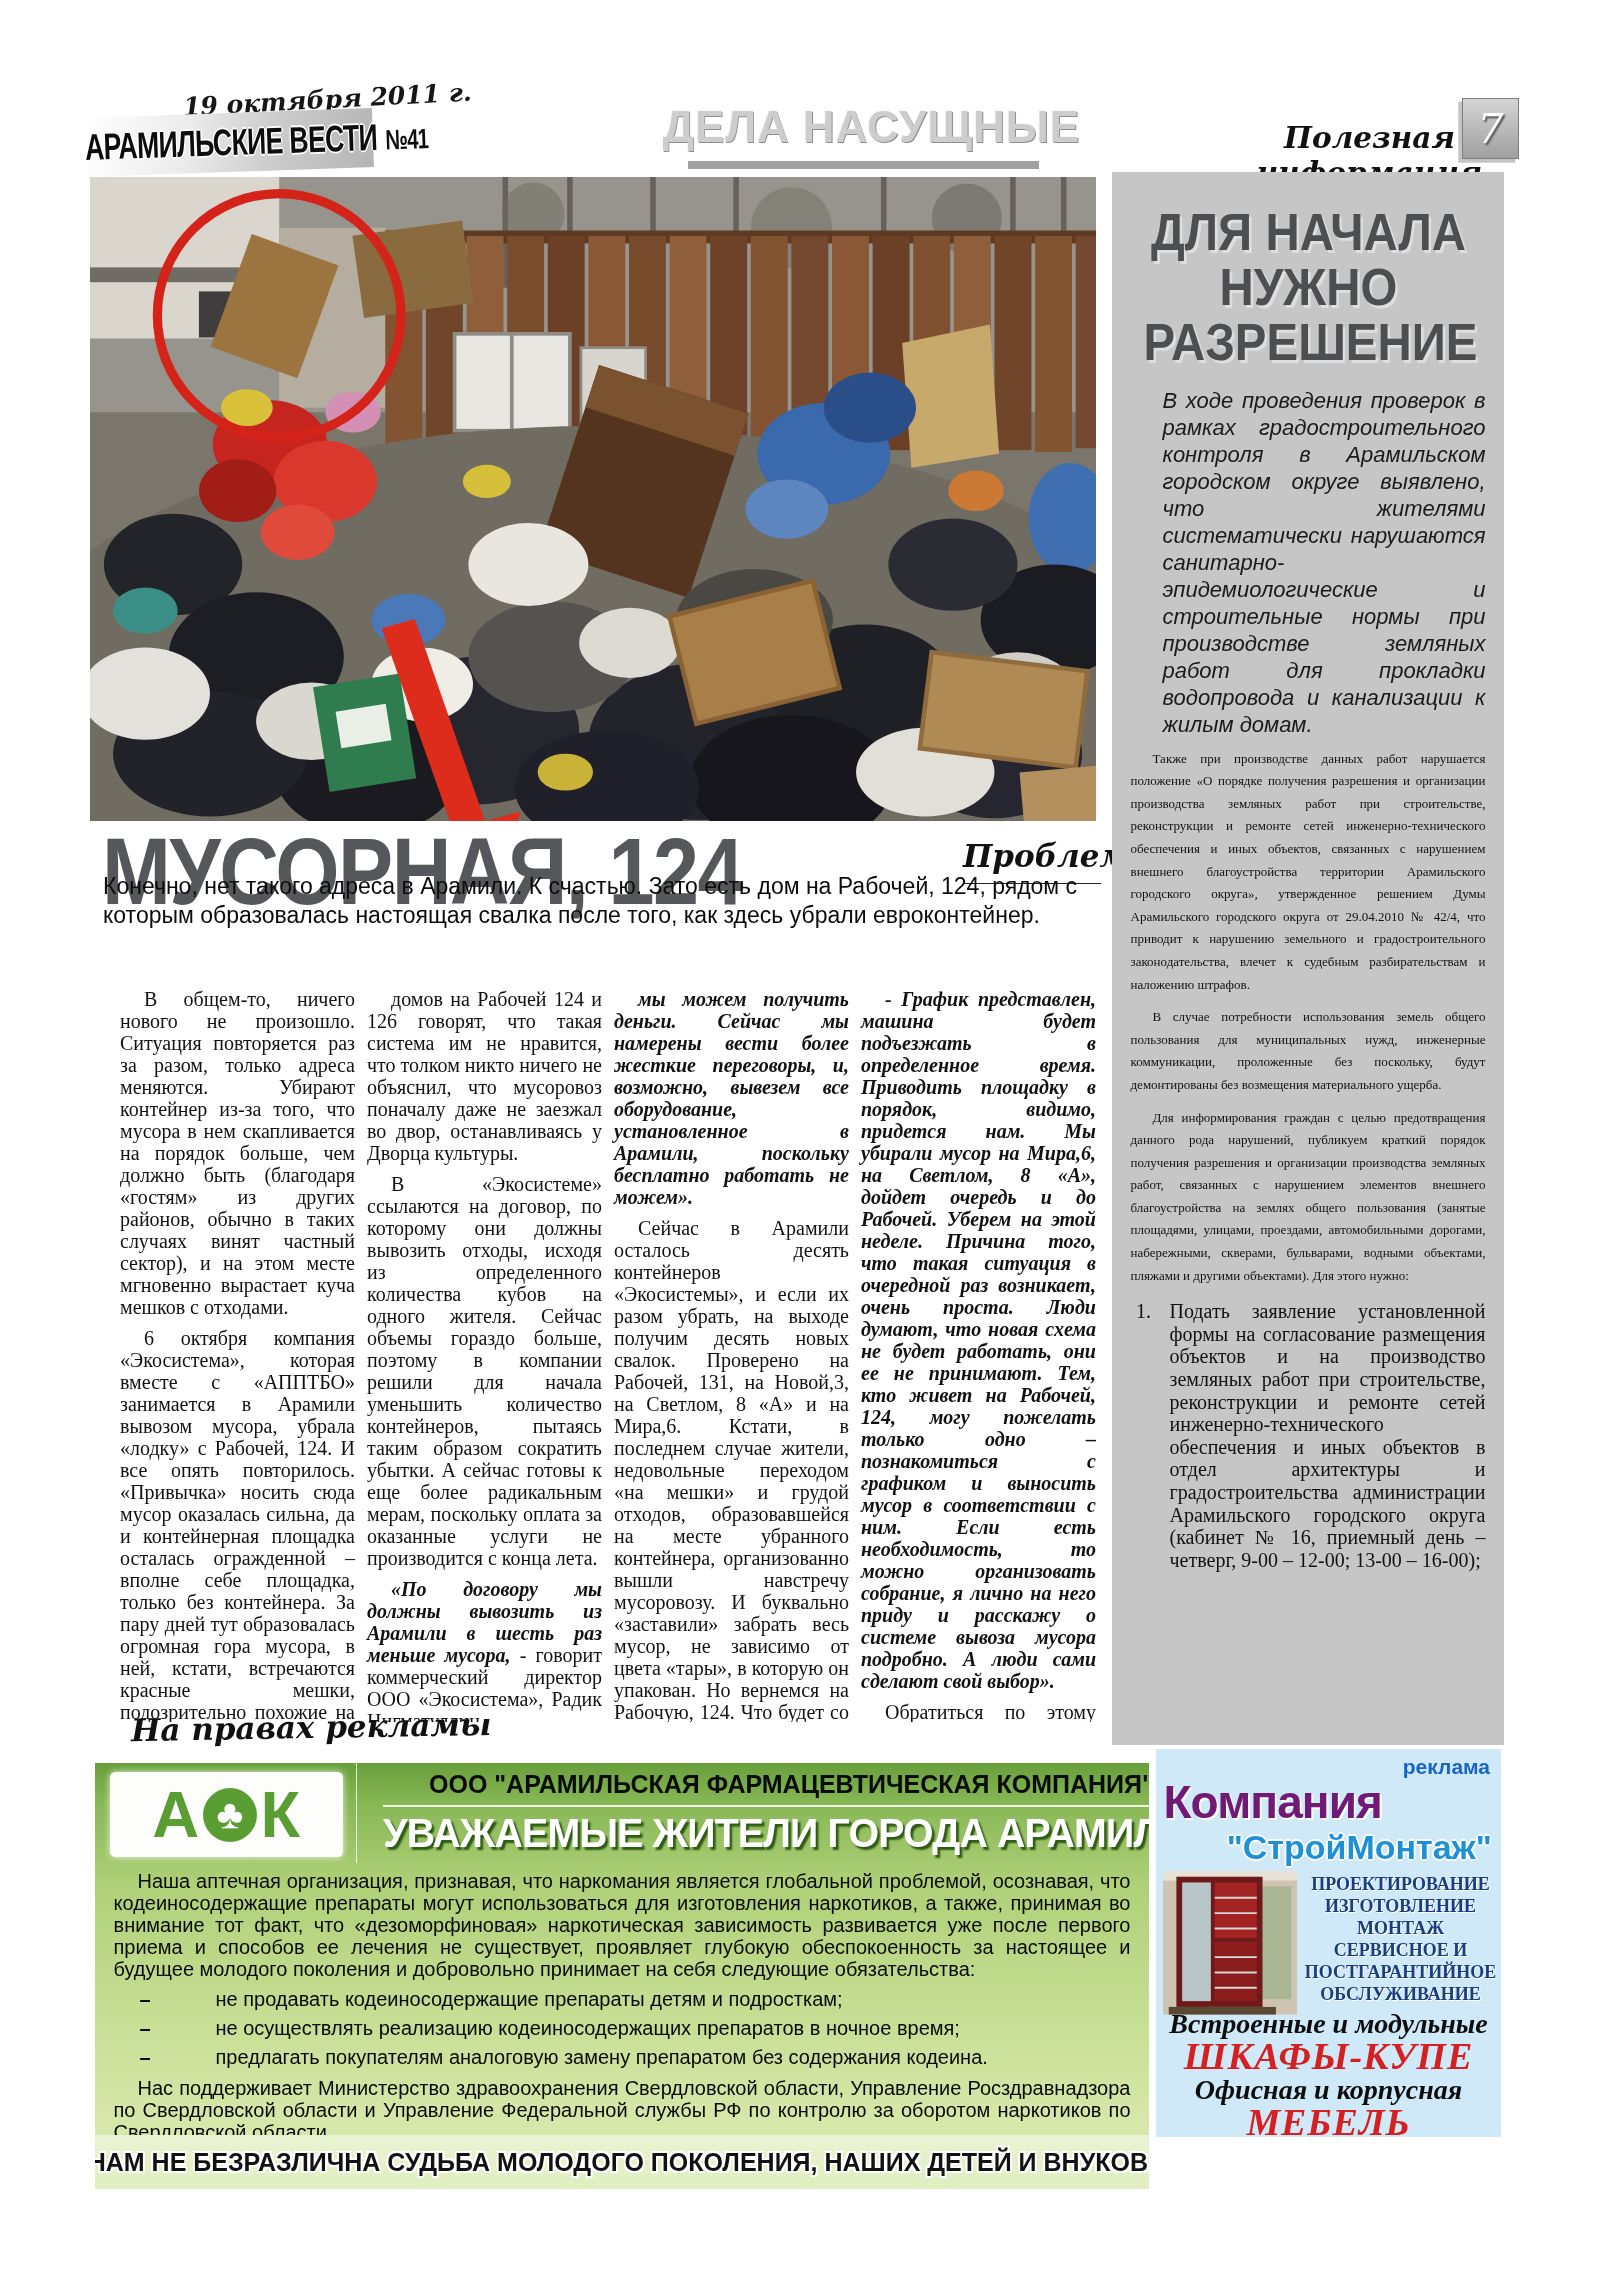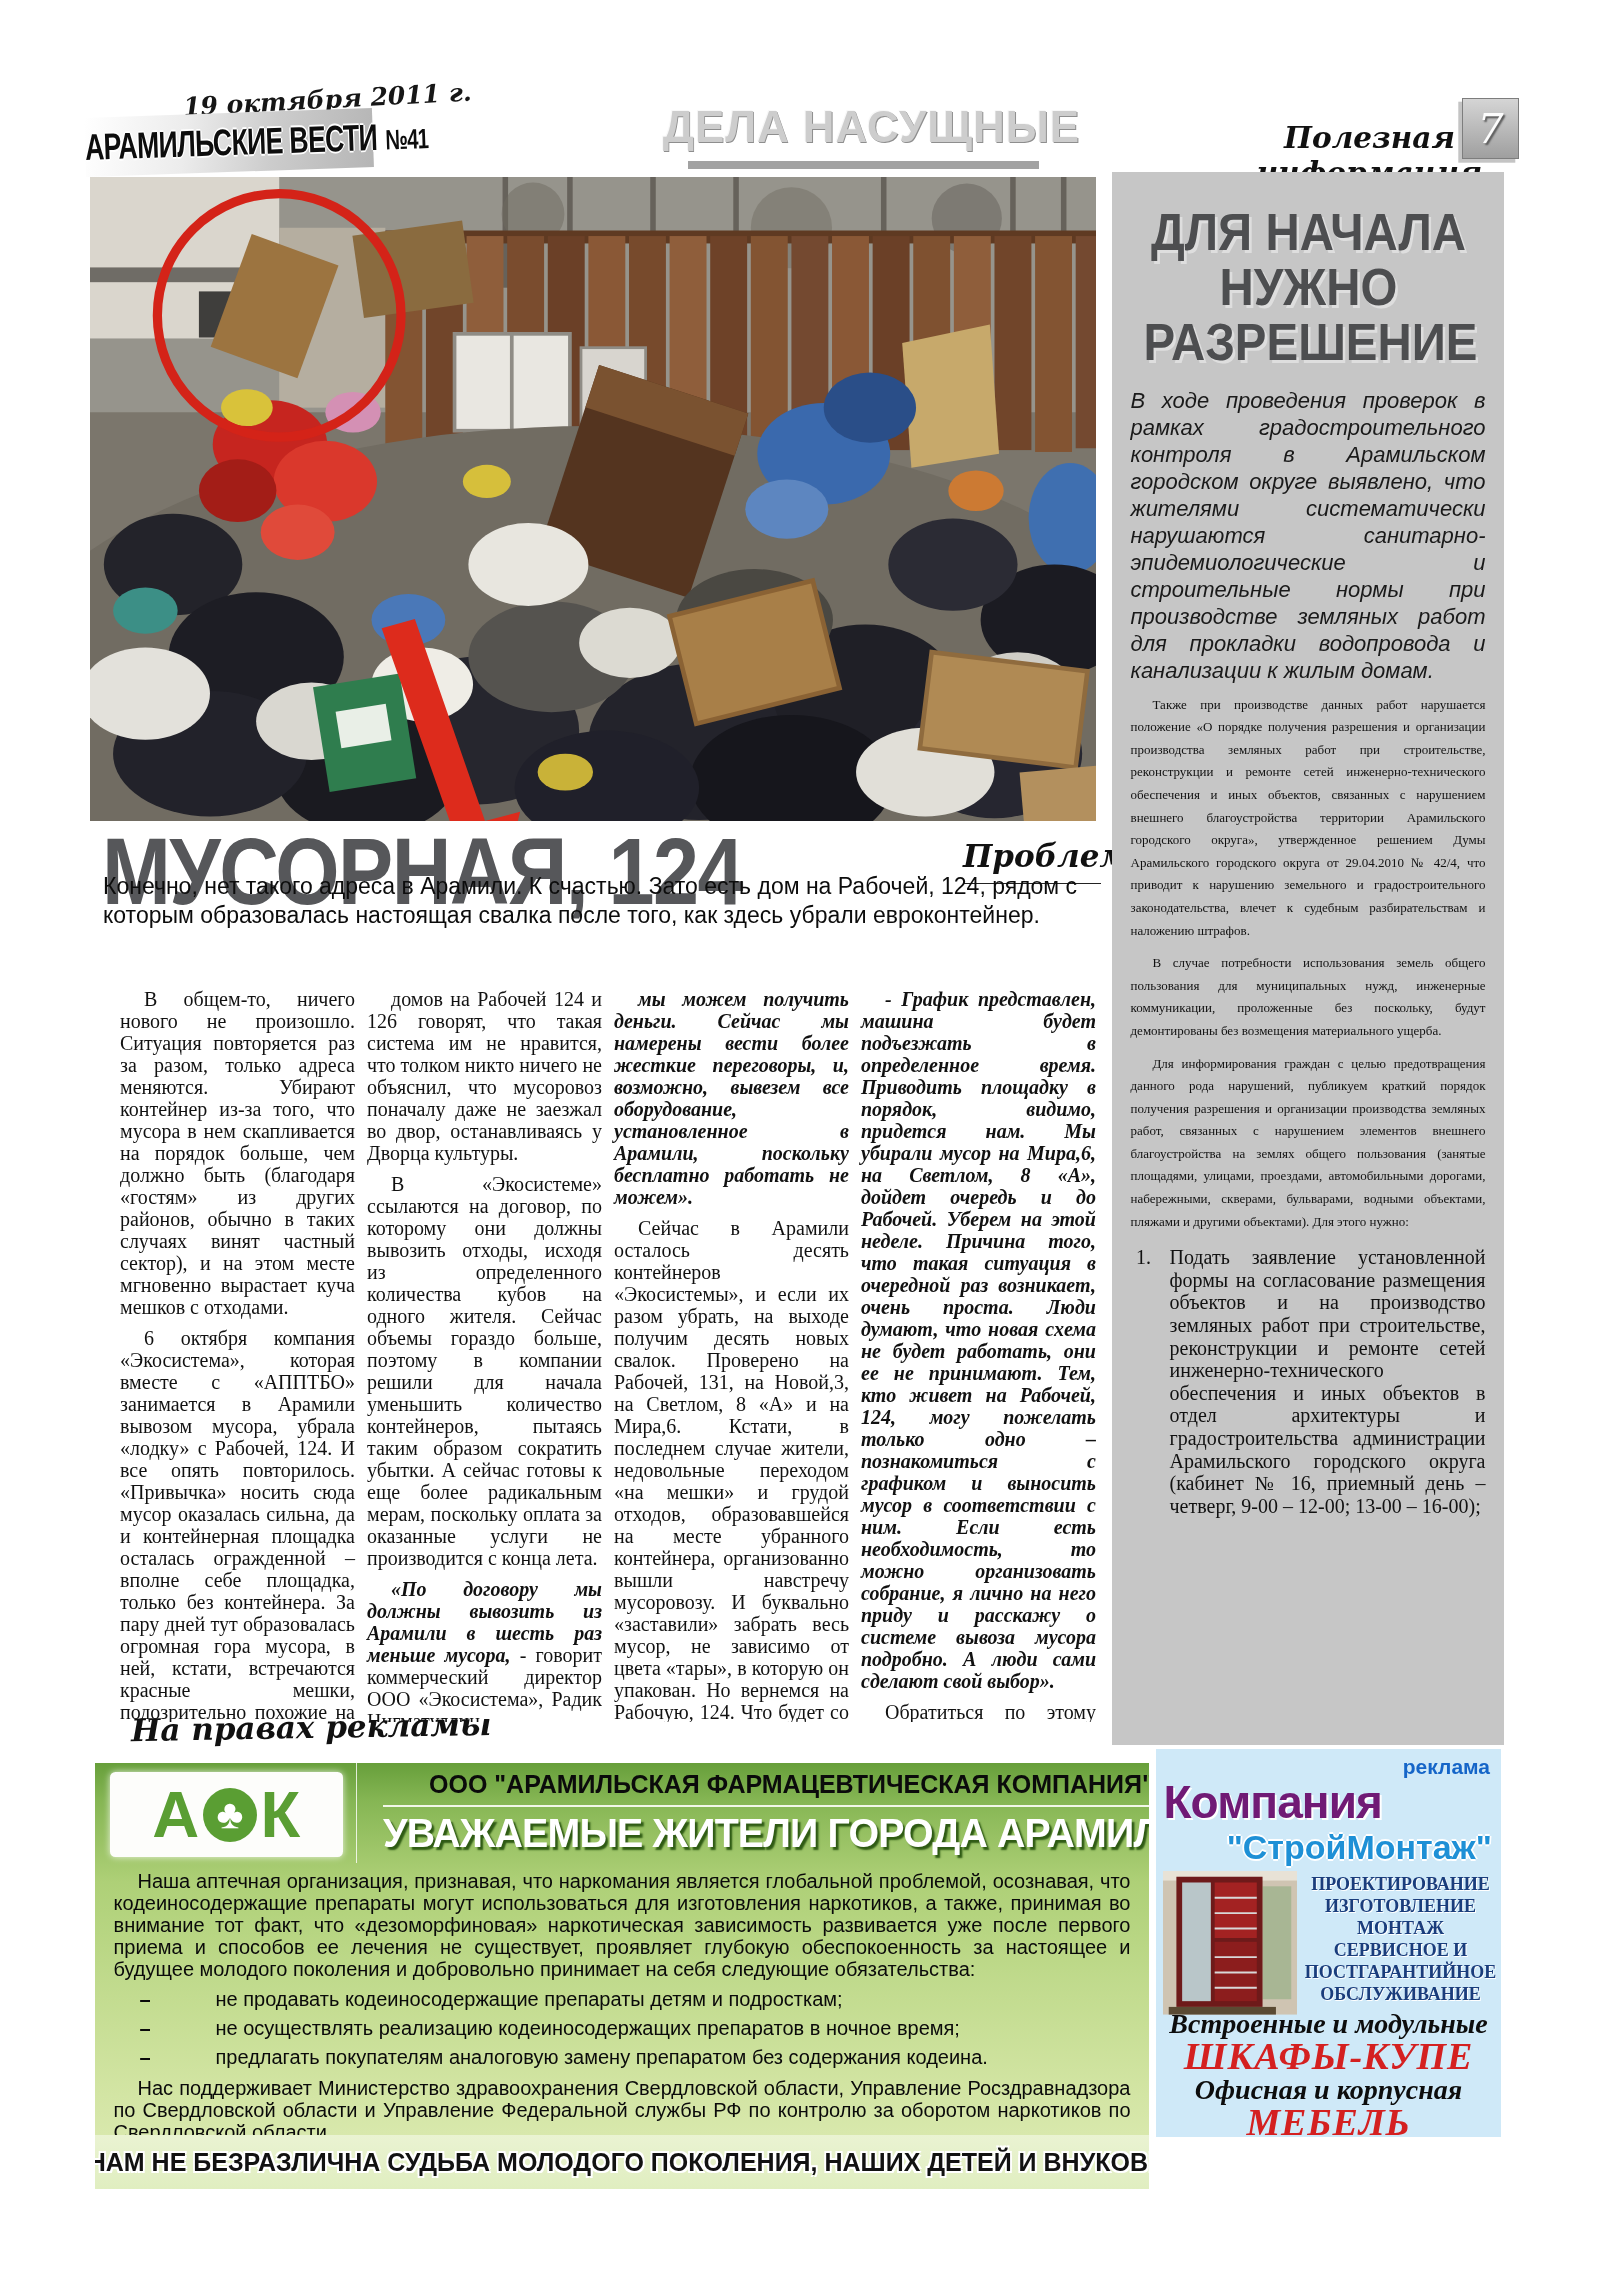--- a/index.html
+++ b/index.html
@@ -54,21 +54,21 @@
   .side-label{position:absolute;left:1235px;top:120px;width:269px;text-align:center;
         font-family:"DejaVu Serif",serif;font-style:italic;font-weight:bold;font-size:29.5px;
         padding-bottom:7.4px;border-bottom:2.8px solid #000;}
   .sidebar{position:absolute;left:1112px;top:172px;width:392px;height:1573px;background:#c6c6c6;
         box-sizing:border-box;padding:33px 18.5px 0 18.5px;overflow:hidden;}
   .side-headline{text-align:center;font-family:"Liberation Sans",sans-serif;font-weight:900;
         color:#4d4e50;}
   .side-headline div{font-size:51px;line-height:55px;white-space:nowrap;transform:scaleX(.93);
         transform-origin:center;text-shadow:2.8px 2.8px 0 #dedede;}
   .side-intro{margin-top:16.6px;font-family:"Liberation Sans",sans-serif;font-style:italic;
-        font-size:22px;line-height:27px;text-align:justify;color:#1a1a1a;}
+        font-size:22px;line-height:27px;text-align:justify;color:#1a1a1a;margin-left:32px;}
   .side-par{margin:10px 0 0 0;font-size:13px;line-height:22.6px;text-align:justify;text-indent:22px;}
   ol.steps{counter-reset:st;list-style:none;margin:13px 0 0 0;padding:0;}
   ol.steps li{position:relative;margin:0 0 11px 0;padding-left:39px;font-size:20px;
         line-height:22.6px;text-align:justify;counter-increment:st;}
   ol.steps li::before{content:counter(st) ".";position:absolute;left:5.5px;top:0;}
 
   
   .ribbon{position:absolute;left:131px;top:1709px;font-family:"DejaVu Serif",serif;
         font-style:italic;font-weight:bold;font-size:31px;transform:rotate(-1deg);}
   .afk{position:absolute;left:95px;top:1763px;width:1054px;height:426px;overflow:hidden;

